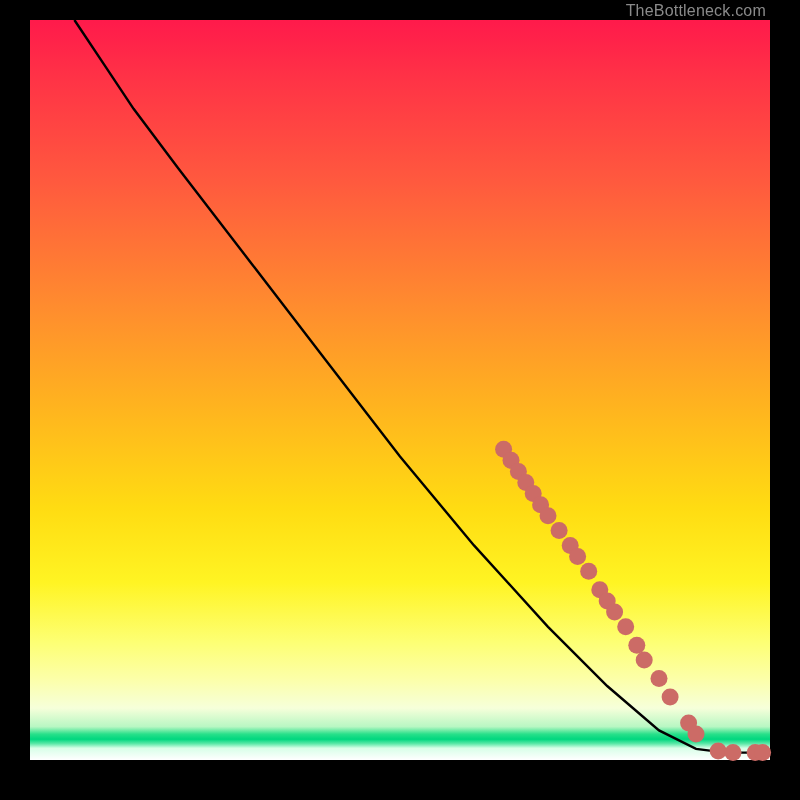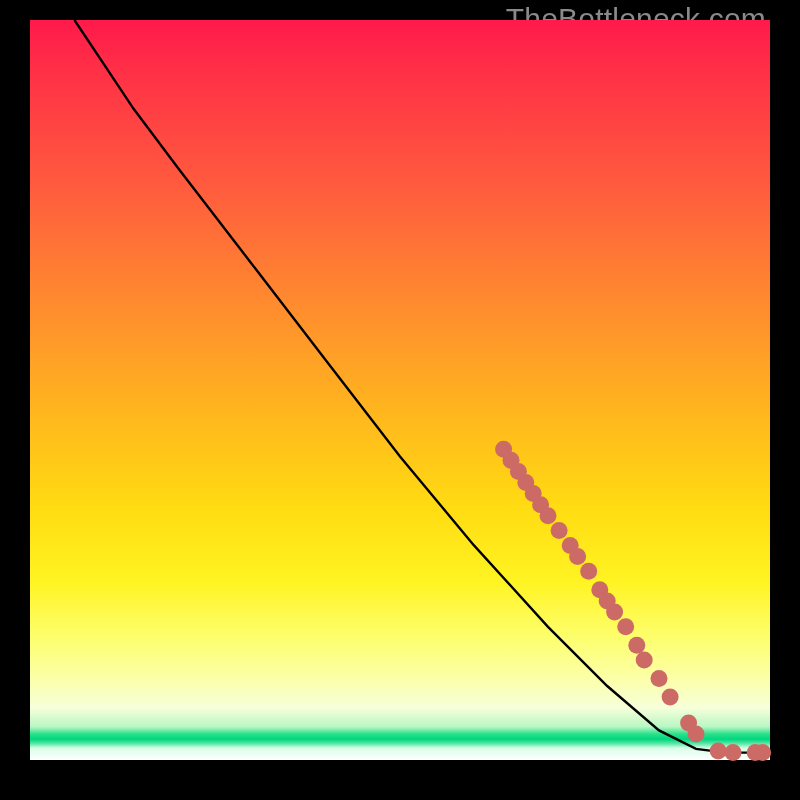--- a/index.html
+++ b/index.html
@@ -58,21 +58,21 @@
     top: 0;
     width: 740px;
     height: 740px;
     overflow: visible;
   }
   .watermark {
     position: absolute;
     top: 2px;
     right: 34px;
     color: #8a8a8a;
-    font-size: 30px;
+    font-size: 16px;
     letter-spacing: 0.2px;
     font-weight: 500;
   }
 </style>
 </head>
 <body>
 
 <div class="watermark">TheBottleneck.com</div>
 
 <div class="frame">

